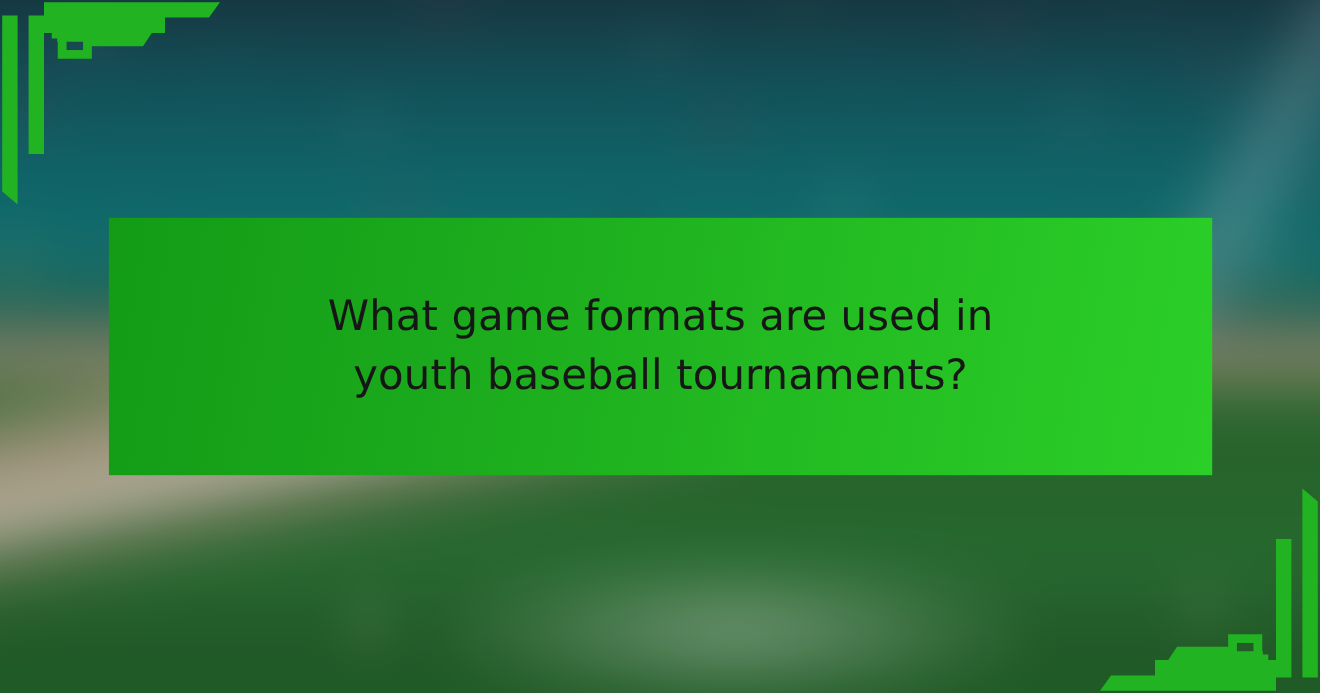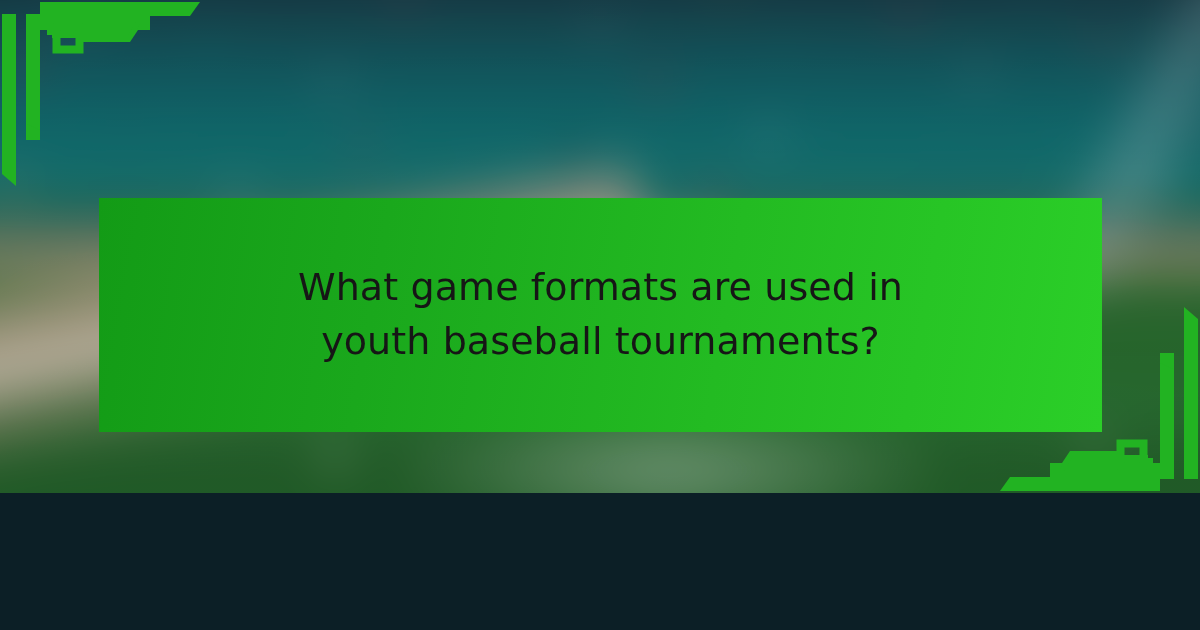--- a/index.html
+++ b/index.html
@@ -6,21 +6,21 @@
   html, body {
     width:1200px; height:630px;
     overflow:hidden;
     background:#0c1f26;
     font-family:"DejaVu Sans", sans-serif;
   }
 
   #stage {
     position:relative;
     width:1200px;
-    height:493px;
+    height:630px;
     overflow:hidden;
   }
 
   
   .bg-photo {
     position:absolute;
     inset:-60px;
     overflow:hidden;
     filter:blur(22px) saturate(1.05);
     transform:scale(1.06);

